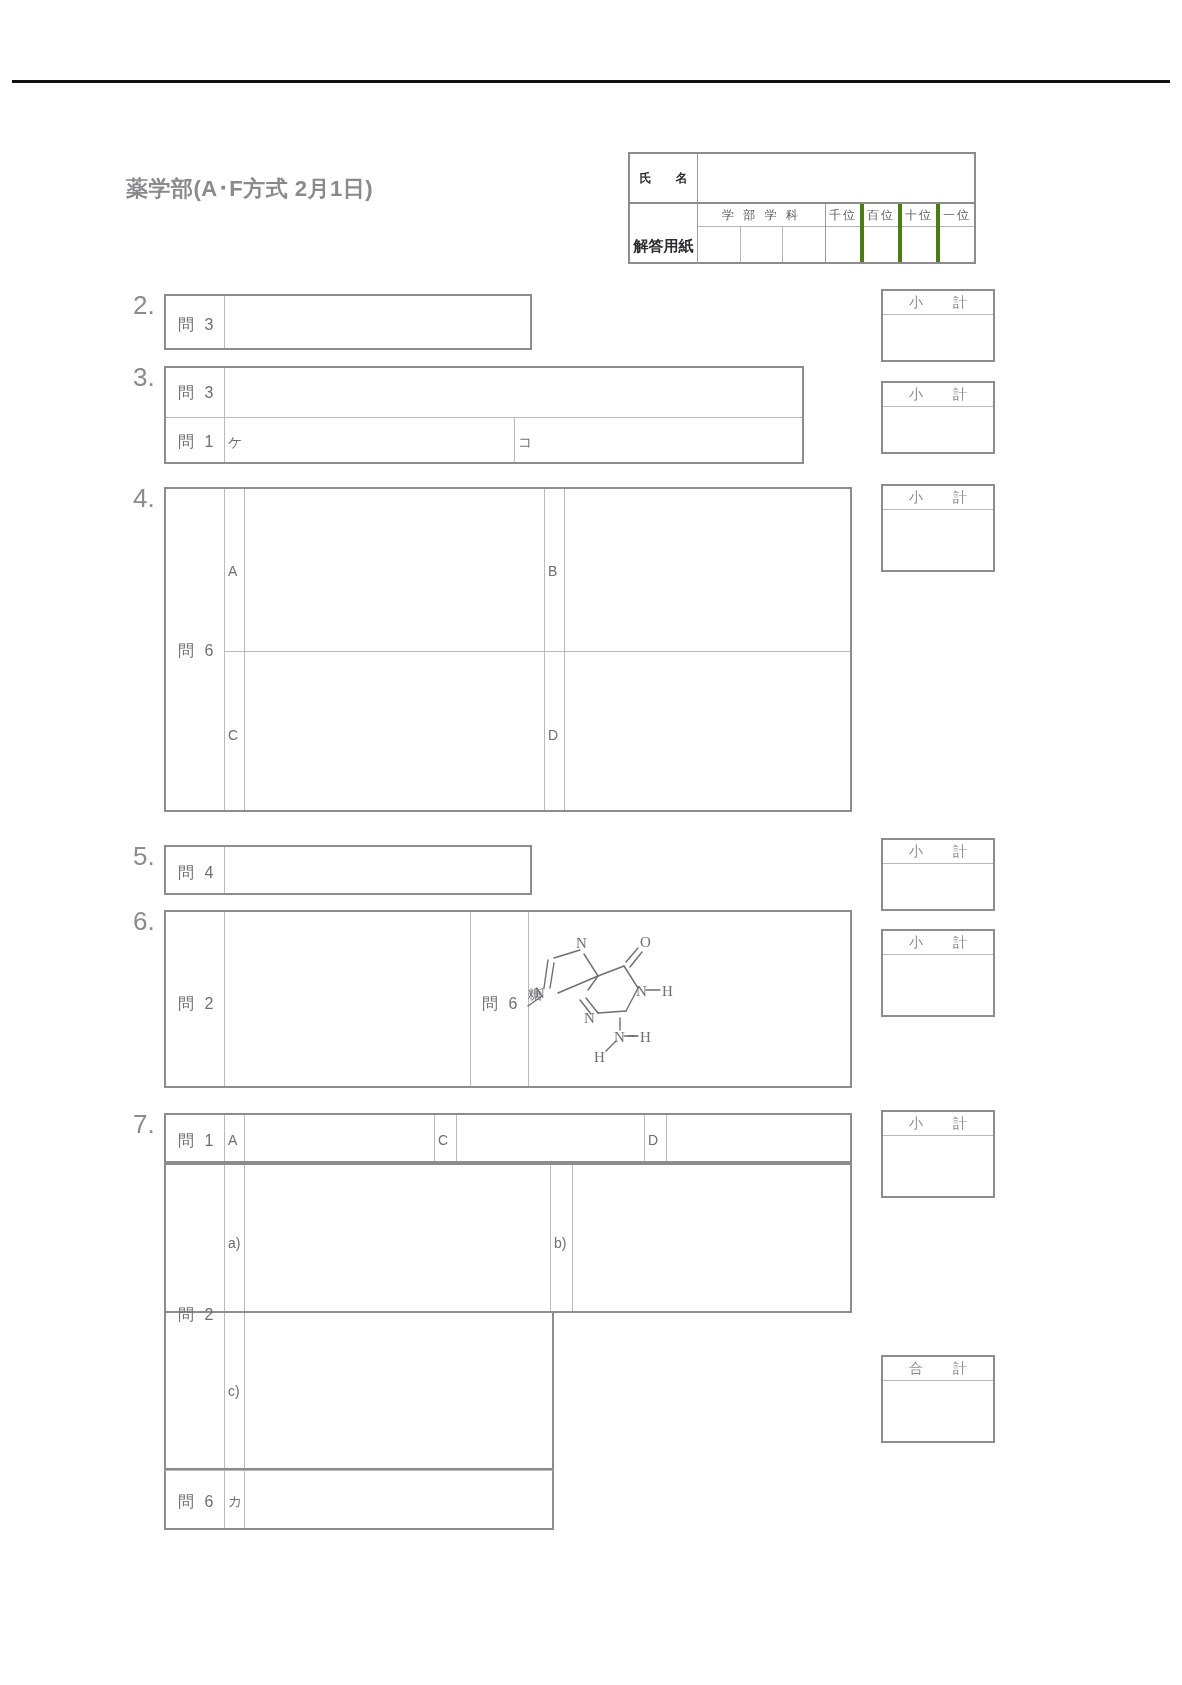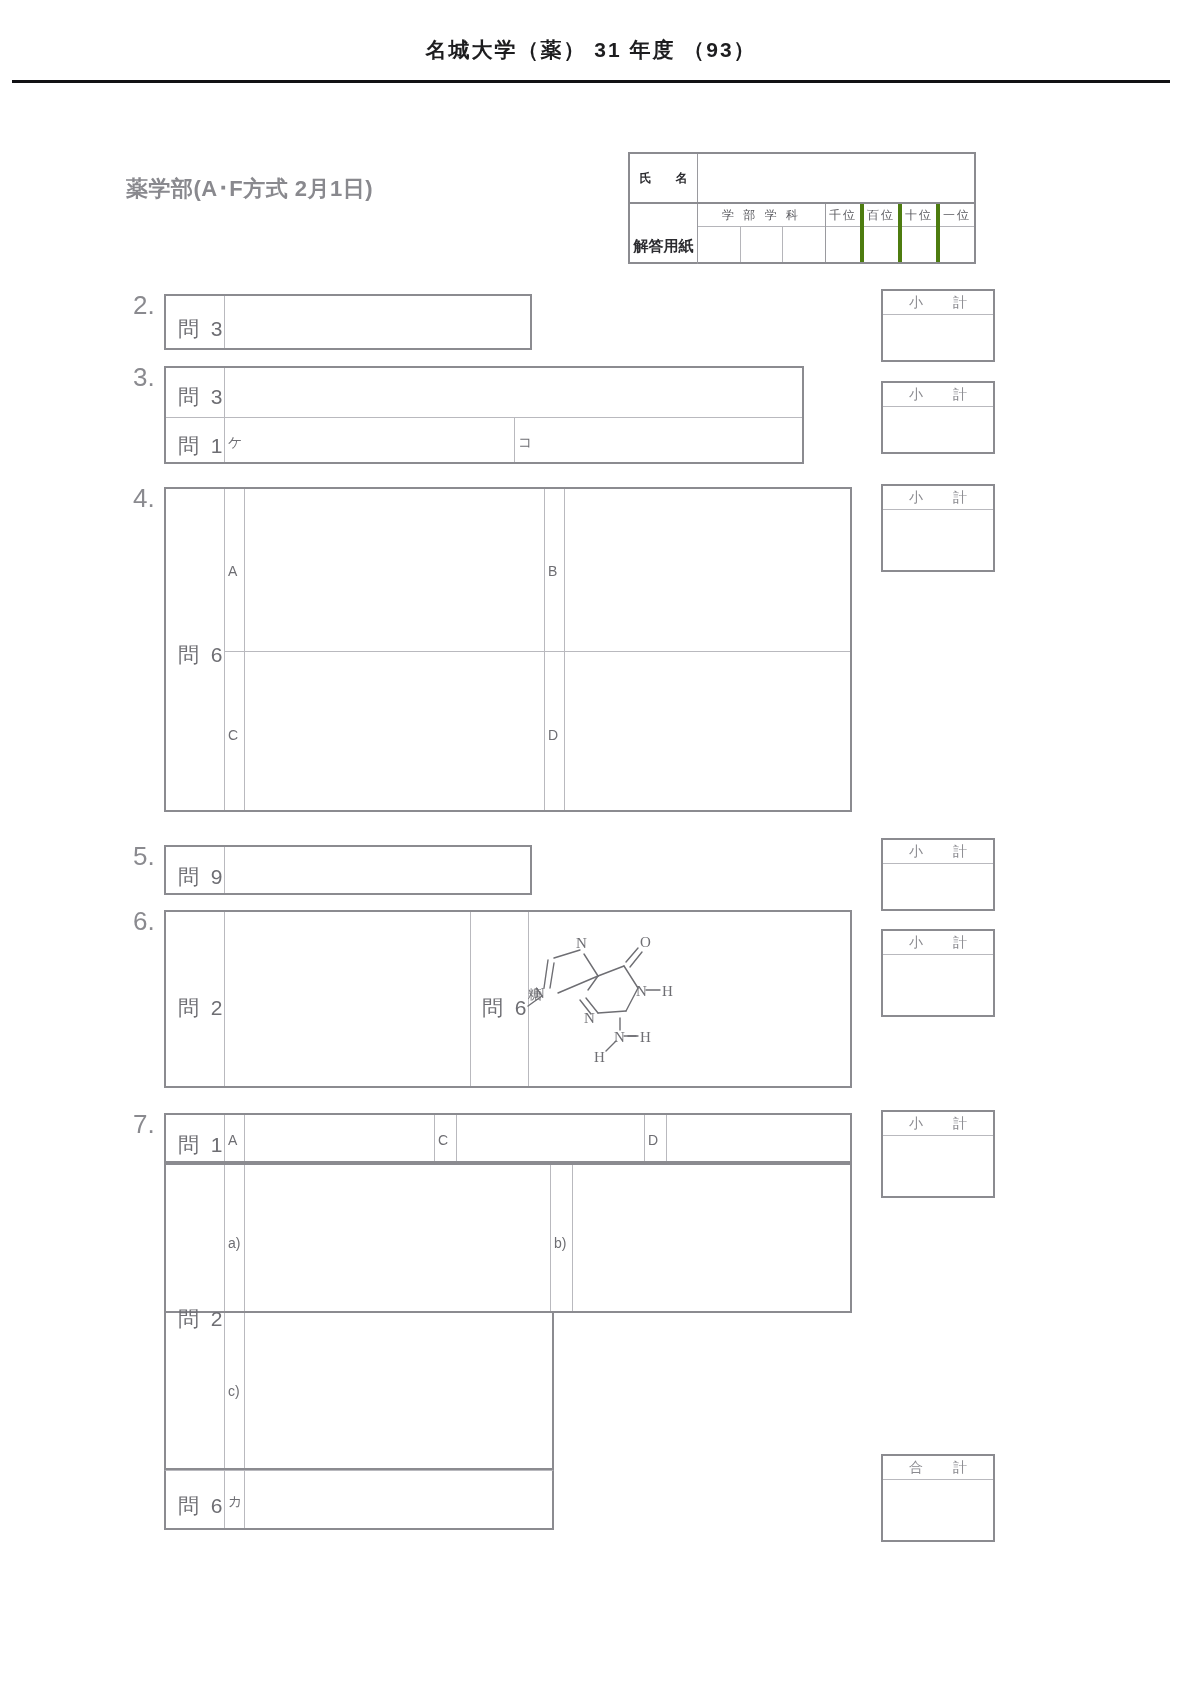--- a/index.html
+++ b/index.html
@@ -165,21 +165,21 @@
     border-left: 1px solid #b9b9be;
   }
   .inner-h {
     position: absolute;
     left: 0; right: 0;
     height: 0;
     border-top: 1px solid #b9b9be;
   }
   .cell-label {
     position: absolute;
-    font-size: 21px;
+    font-size: 16px;
     color: #6e6e73;
     letter-spacing: 3px;
     white-space: nowrap;
   }
   .cell-label.small {
     font-size: 14px;
     letter-spacing: 0;
   }
 
   
@@ -233,21 +233,20 @@
     color: #17171a;
     font-weight: 500;
     letter-spacing: 0.5px;
   }
 </style>
 </head>
 <body>
 
 <div class="page">
 
-  <div class="doc-header">名城大学（薬） 31 年度 （93）</div>
   <div class="header-rule"></div>
 
   <div class="subject-line">薬学部(A･F方式 2月1日)</div>
 
   <div class="idbox">
     <div class="row-name">
       <div class="lbl-name">氏　名</div>
     </div>
     <div class="lbl-id">解答用紙</div>
     <div class="id-cols">
@@ -311,21 +310,21 @@
     <div class="cell-label small" style="left:62px; top:238px;">C</div>
     <div class="cell-label small" style="left:382px; top:238px;">D</div>
   </div>
   <div class="subtotal tall" style="left:881px; top:484px;">
     <div class="cap">小　計</div>
   </div>
 
   <div class="qnum" style="left:133px; top:841px;">5.</div>
   <div class="frame" style="left:164px; top:845px; width:368px; height:50px;">
     <div class="inner-v" style="left:58px;"></div>
-    <div class="cell-label" style="left:12px; top:16px;">問 9</div>
+    <div class="cell-label" style="left:12px; top:16px;">問 4</div>
   </div>
   <div class="subtotal" style="left:881px; top:838px;">
     <div class="cap">小　計</div>
   </div>
 
   <div class="qnum" style="left:133px; top:906px;">6.</div>
   <div class="frame" style="left:164px; top:910px; width:688px; height:178px;">
     <div class="inner-v" style="left:58px;"></div>
     <div class="cell-label" style="left:12px; top:82px;">問 2</div>
     <div class="inner-v" style="left:304px;"></div>
@@ -414,18 +413,18 @@
     <div class="inner-v" style="left:58px;"></div>
     <div class="cell-label" style="left:12px; top:21px;">問 6</div>
     <div class="inner-v" style="left:78px;"></div>
     <div class="cell-label small" style="left:62px; top:22px;">カ</div>
   </div>
 
   <div class="subtotal tall" style="left:881px; top:1110px;">
     <div class="cap">小　計</div>
   </div>
 
-  <div class="subtotal tall" style="left:881px; top:1454px;">
+  <div class="subtotal tall" style="left:881px; top:1355px;">
     <div class="cap">合　計</div>
   </div>
 
 
 </div>
 
 </body></html>

